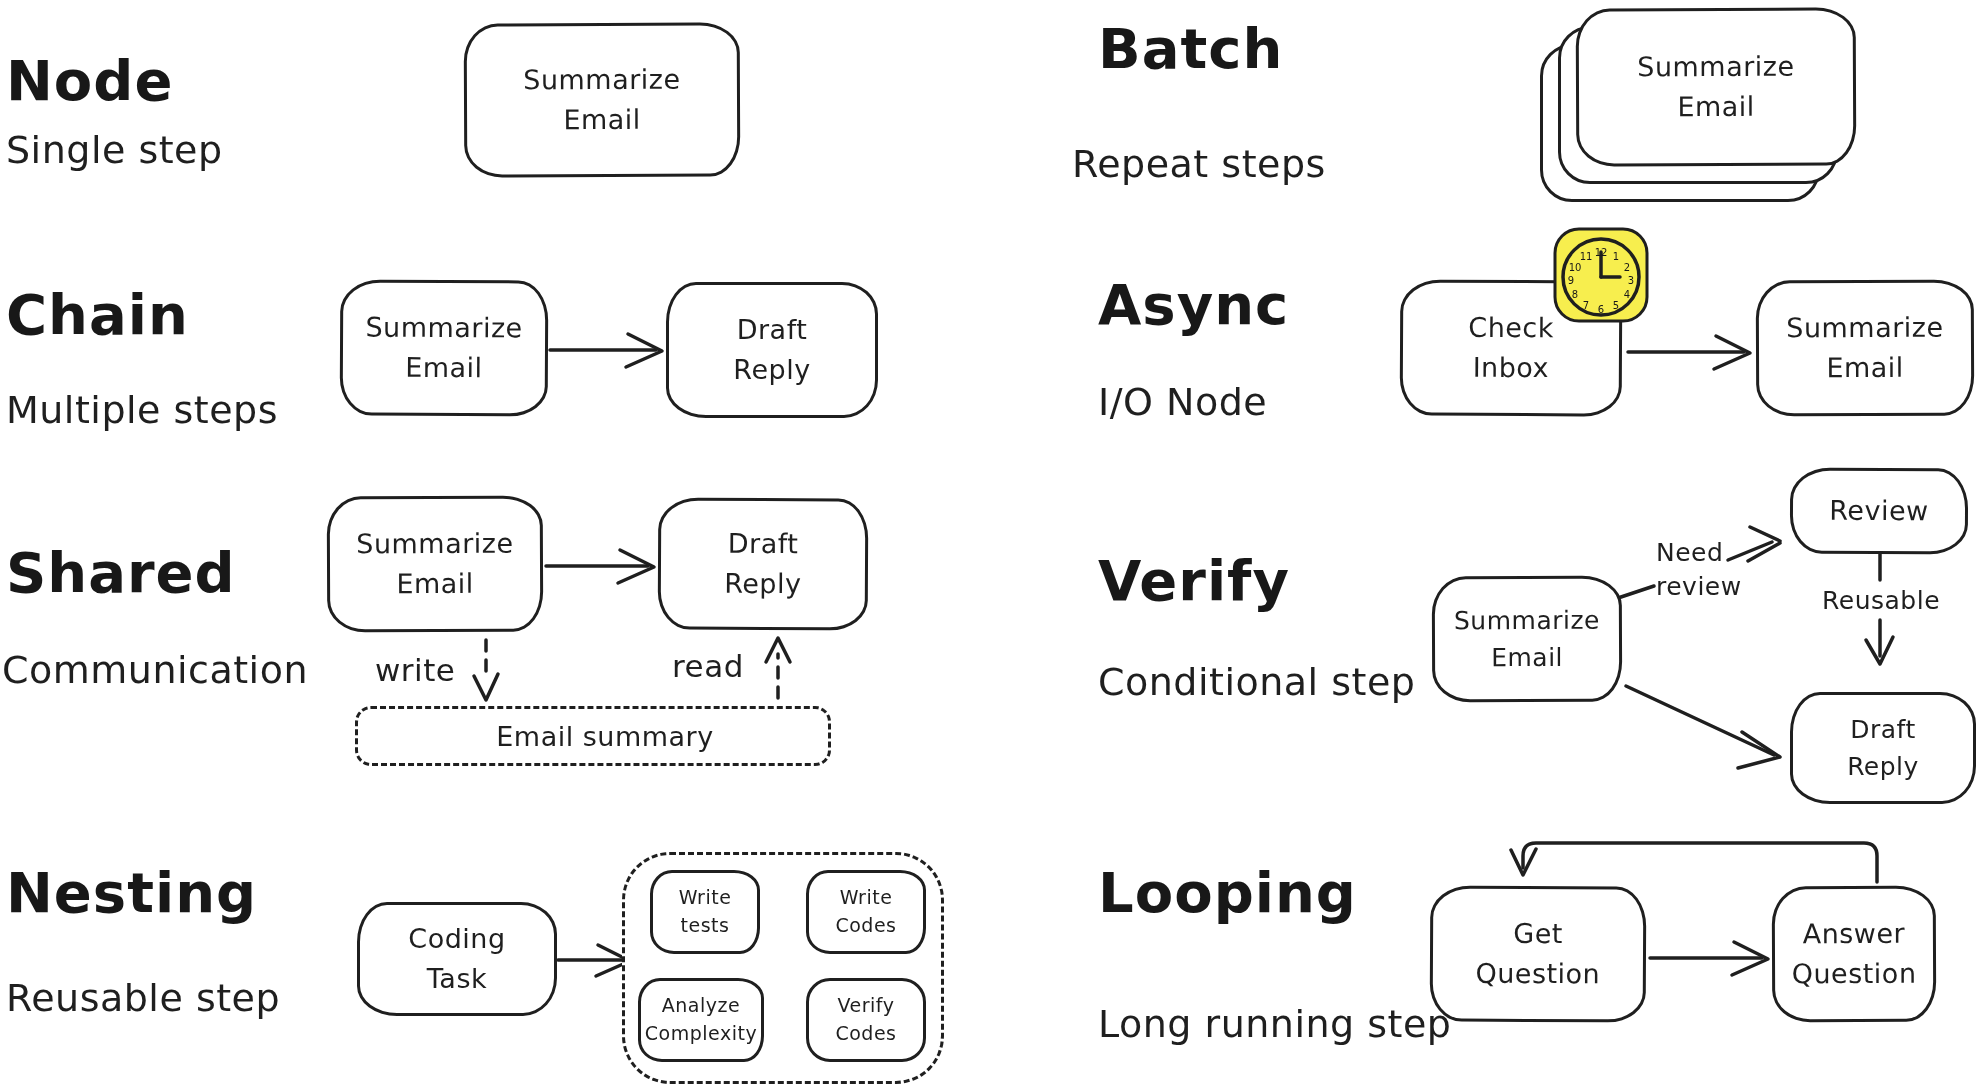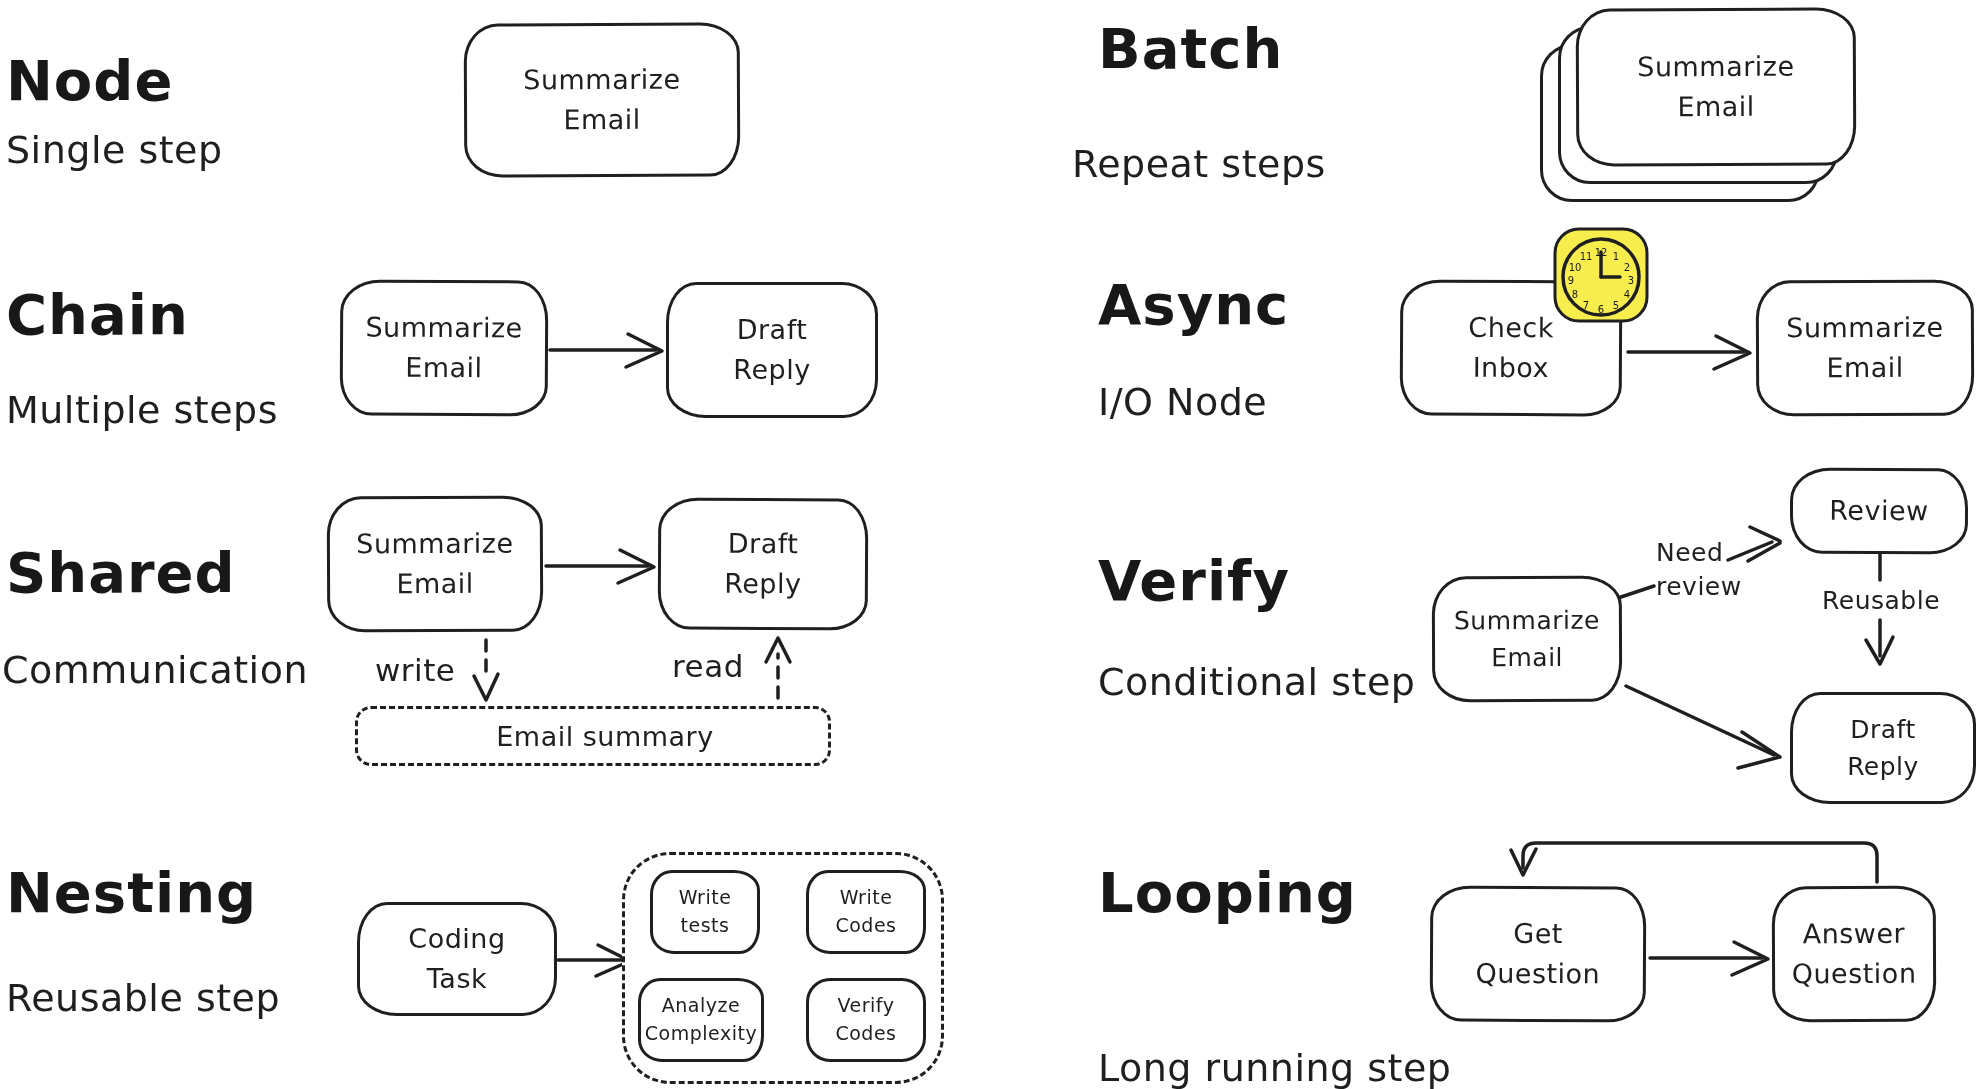--- a/index.html
+++ b/index.html
@@ -197,19 +197,19 @@
   <div class="box r1" style="left:1432px;top:576px;width:190px;height:126px;font-size:25px;">Summarize
 Email</div>
   <div class="box r2" style="left:1790px;top:468px;width:178px;height:86px;">Review</div>
   <div class="box r3" style="left:1790px;top:692px;width:186px;height:112px;font-size:25px;">Draft
 Reply</div>
   <div class="edge-label-sm" style="left:1656px;top:536px;">Need
 review</div>
   <div class="edge-label-sm" style="left:1822px;top:584px;">Reusable</div>
 
   <div class="title" style="left:1098px;top:860px;">Looping</div>
-  <div class="subtitle" style="left:1098px;top:1002px;margin-top:44px;">Long running step</div>
+  <div class="subtitle" style="left:1098px;top:1002px;">Long running step</div>
   <div class="box r2" style="left:1430px;top:886px;width:216px;height:136px;">Get
 Question</div>
   <div class="box r1" style="left:1772px;top:886px;width:164px;height:136px;">Answer
 Question</div>
 
 </div>
 
 </body></html>

